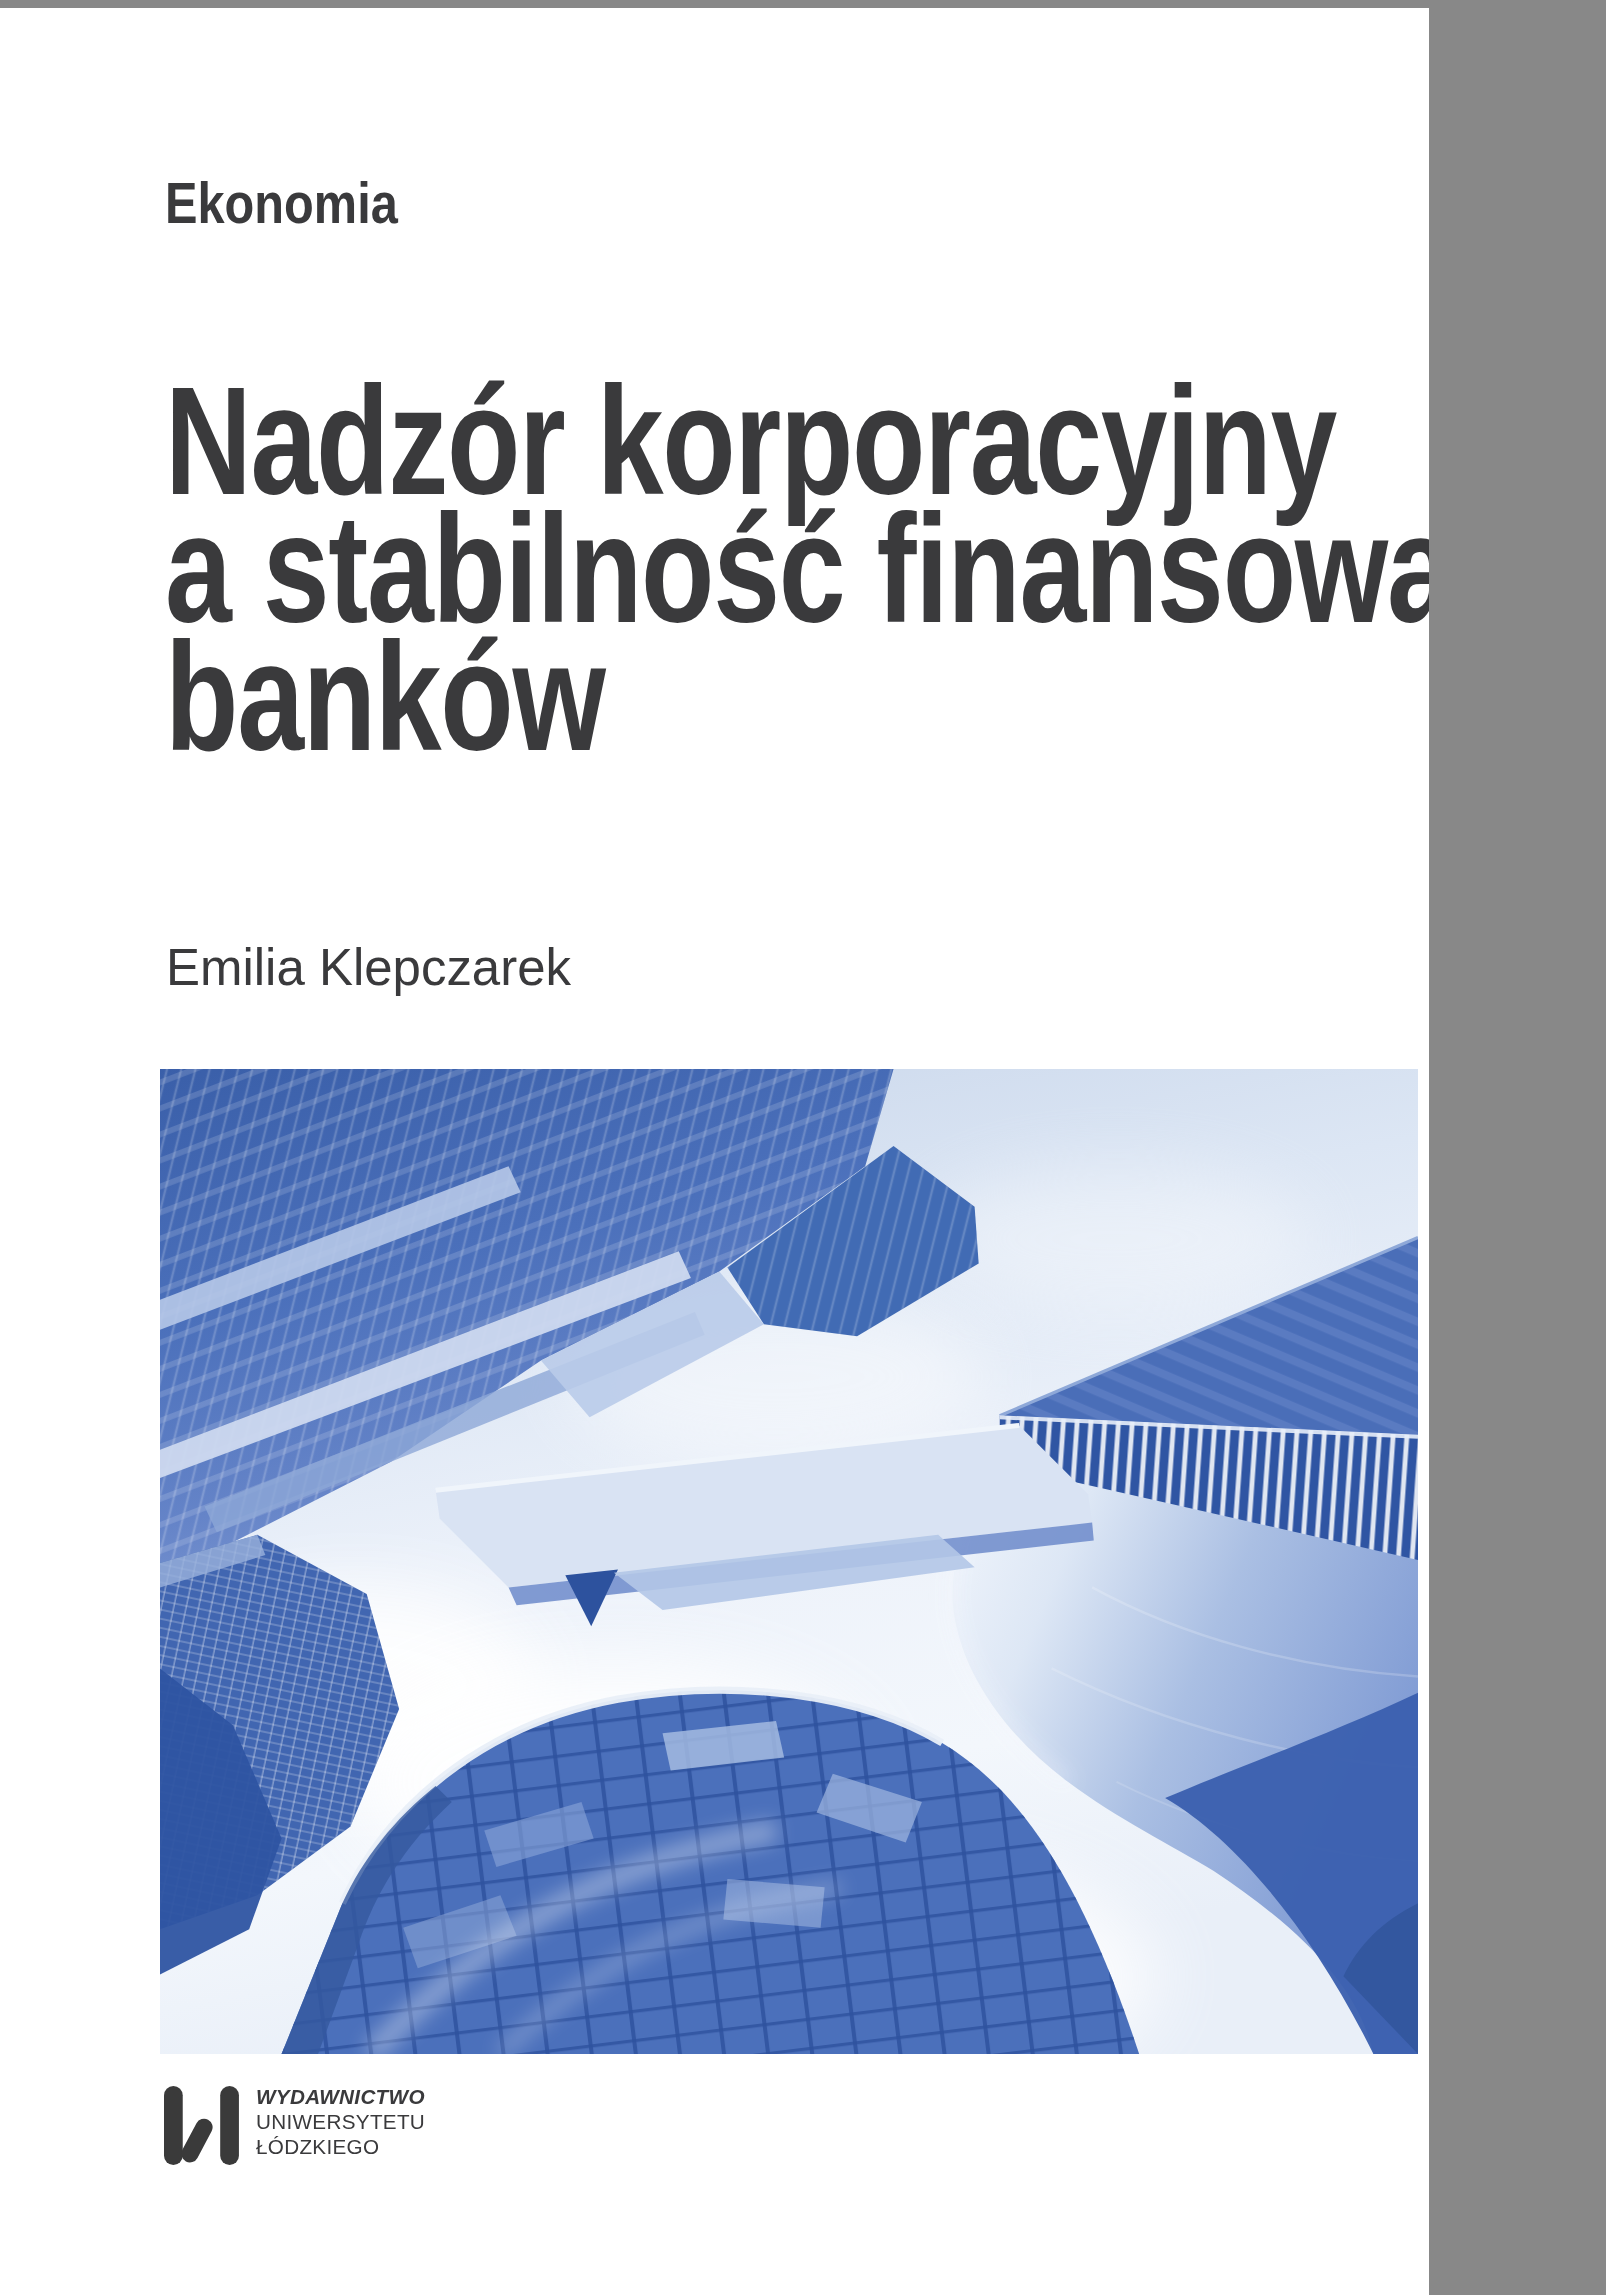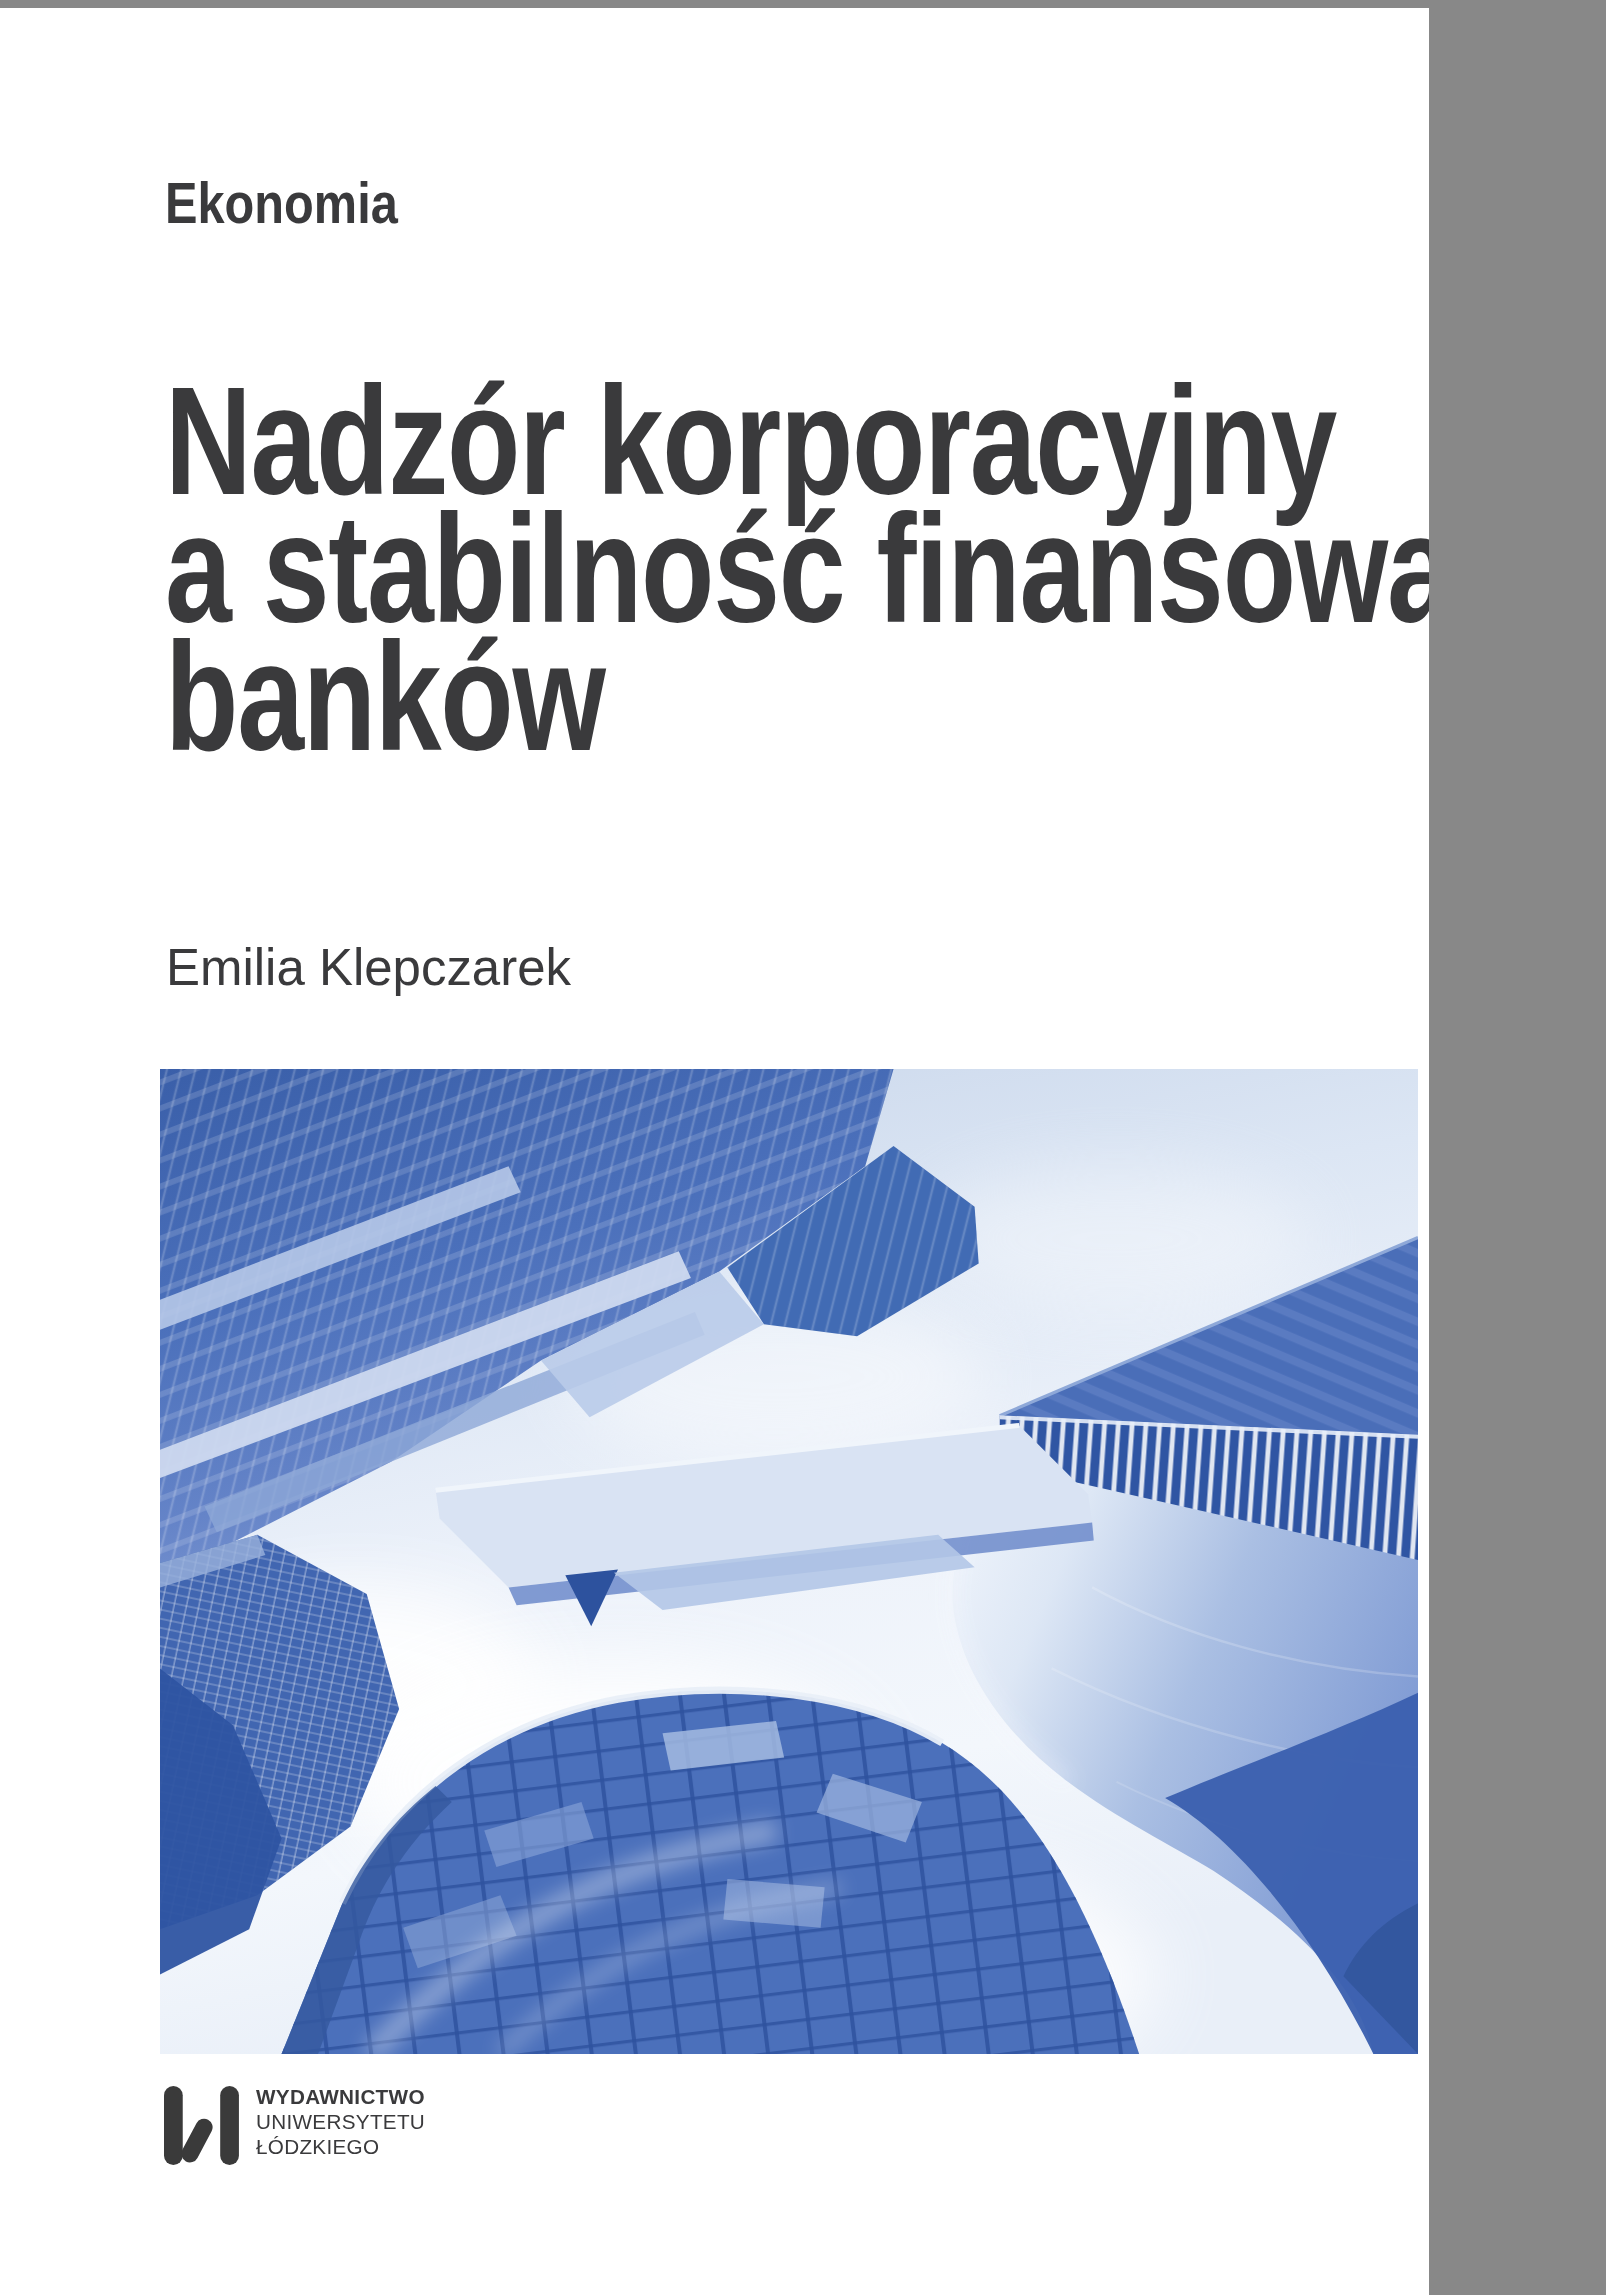--- a/index.html
+++ b/index.html
@@ -42,21 +42,21 @@
   .publisher{
     position:absolute;left:164px;top:2078px;
     display:flex;align-items:flex-start;
   }
   .publisher .mark{width:79px;height:79px;flex:0 0 auto;}
   .pubtext{
     margin-left:13px;margin-top:-1.6px;
     font-size:20.7px;line-height:25px;letter-spacing:0.3px;
     white-space:nowrap;
   }
-  .pubtext .pub-bold{font-weight:bold;}
+  .pubtext .pub-bold{font-weight:bold;font-style:italic;}
 </style>
 </head>
 <body>
 
 <div class="page">
 
   <div class="category">Ekonomia</div>
 
   <h1 class="title">
     <span class="tl">Nadzór korporacyjny</span>

